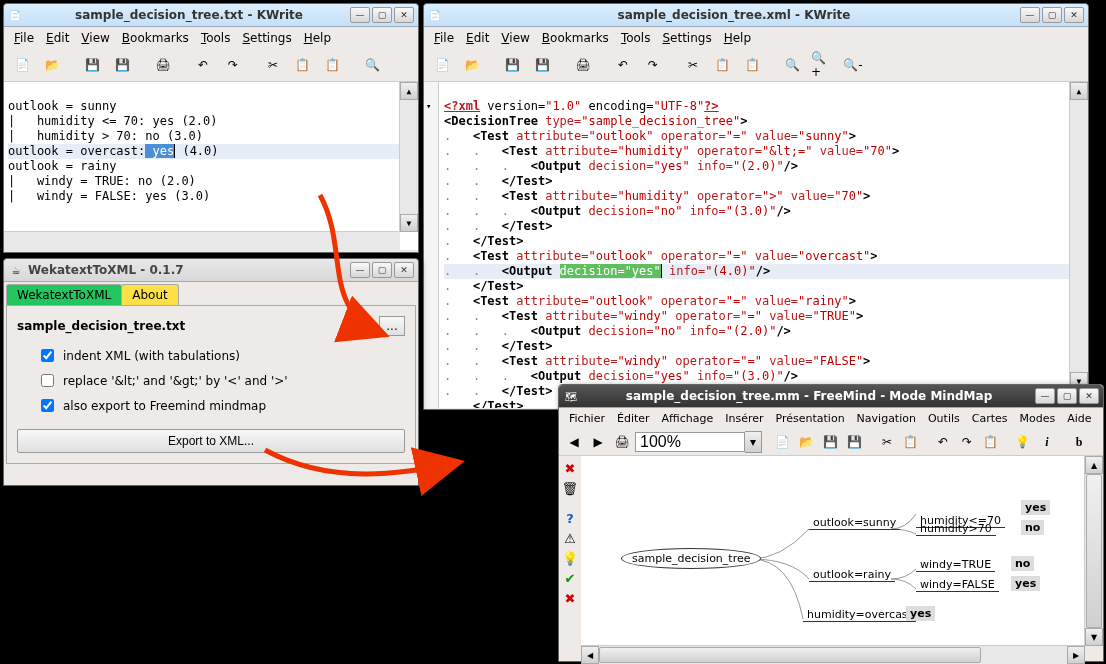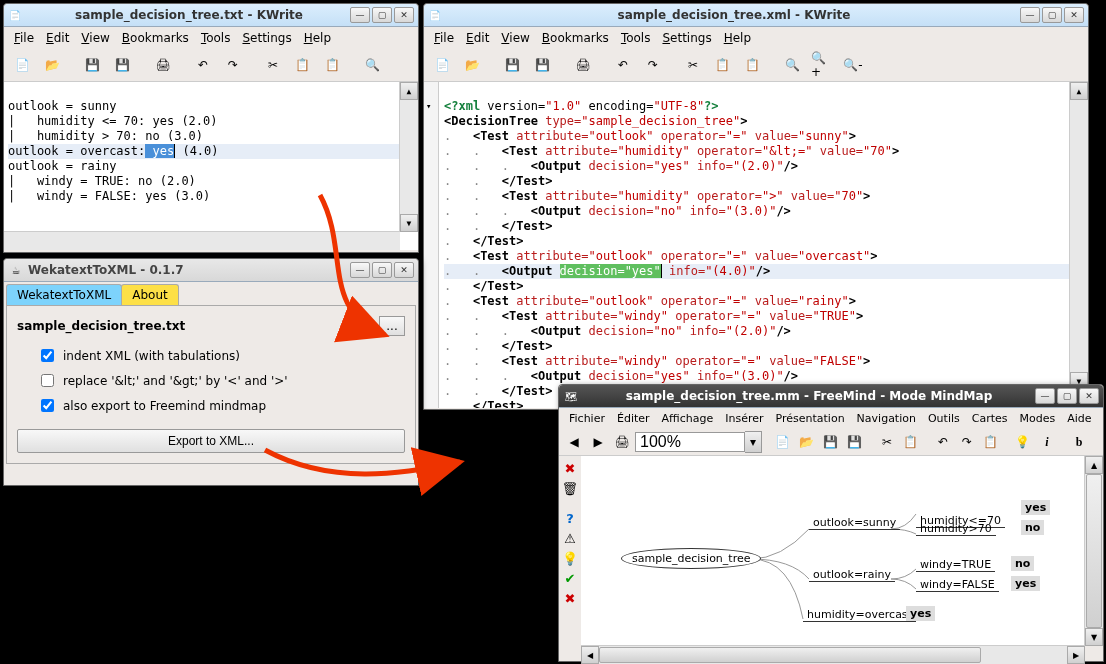--- a/index.html
+++ b/index.html
@@ -21,26 +21,26 @@
   .sel { background:#4a90d9; color:#fff;}
   .sel-green { background:#5fbf5f; color:#fff;}
   .scrollbar-v { position:absolute; right:0; top:0; bottom:18px; width:18px; background:#e8e8e8; border-left:1px solid #ccc;}
   .scrollbar-h { position:absolute; left:0; right:18px; bottom:0; height:18px; background:#e8e8e8; border-top:1px solid #ccc;}
   .sb-btn { width:16px; height:16px; background:linear-gradient(#f0f0f0,#d0d0d0); border:1px solid #aaa; display:flex; align-items:center; justify-content:center; font-size:8px; position:absolute; cursor:pointer;}
   .sb-thumb { background:linear-gradient(#f0f0f0,#d0d0d0); border:1px solid #aaa; position:absolute; border-radius:2px;}
   
   .kw { font-weight:bold; color:#000;}
   .attr { color:#b91c1c;}
   .str { color:#c00000;}
-  .pi { color:#15803d; font-weight:bold;}
+  .pi { color:#b91c1c; font-weight:bold;text-decoration:underline;}
   .dot { color:#888;}
   
   .tabs { display:flex; padding:0 2px; margin-top:2px;}
   .tab { padding:3px 10px; border:1px solid #aaa; border-bottom:none; background:#fde047; border-radius:3px 3px 0 0; margin-right:-1px; cursor:pointer; position:relative; }
-  .tab.active { background:#7dd3fc; z-index:1;}
+  .tab.active { background:#22c55e; z-index:1;}
   .tabpanel { border:1px solid #aaa; margin:0 2px 2px 2px; padding:10px; background:#eeeae7;}
   .chk { display:flex; align-items:center; gap:6px; margin:6px 0 6px 20px;}
   .chk input { width:13px; height:13px;}
   .bigbtn { display:block; width:100%; padding:4px; background:linear-gradient(#f8f8f8,#e0e0e0); border:1px solid #999; border-radius:2px; cursor:pointer; font-size:12px;}
   .browse { width:24px; height:18px; background:linear-gradient(#f8f8f8,#e0e0e0); border:1px solid #999; display:inline-flex; align-items:center; justify-content:center; cursor:pointer;}
   
   .fm-toolbar { display:flex; align-items:center; gap:2px; padding:2px 4px; background:#eeeae7; border-bottom:1px solid #ccc;}
   .fm-canvas { background:#fff; position:relative; font-family:"DejaVu Sans", sans-serif; font-size:11px;}
   .fm-sidebar { position:absolute; left:0; top:0; bottom:18px; width:22px; background:#eeeae7; border-right:1px solid #ccc; display:flex; flex-direction:column; align-items:center; gap:4px; padding-top:4px;}
   .fm-side-btn { width:16px; height:16px; display:flex; align-items:center; justify-content:center; cursor:pointer; font-size:13px;}

